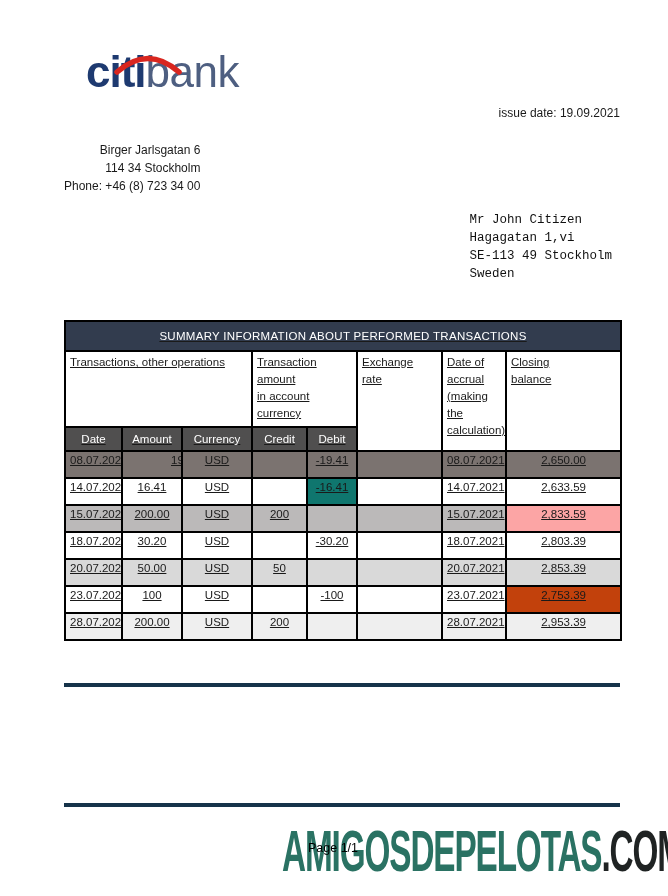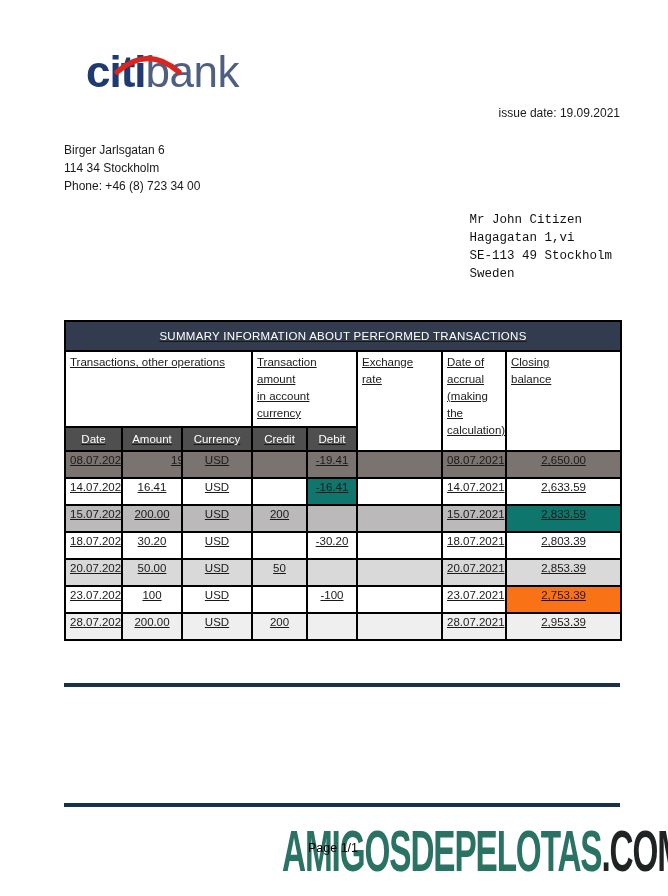--- a/index.html
+++ b/index.html
@@ -12,21 +12,21 @@
     font-family:"Liberation Sans", sans-serif;
     color:#1a1a1a;
   }
   
   .logo{position:absolute;left:86px;top:50px;line-height:1;white-space:nowrap;}
   .logo .citi{font-size:44px;font-weight:700;letter-spacing:-1px;}
   .logo .bank{font-size:44px;font-weight:400;letter-spacing:-0.5px;}
   .logo .arc{position:absolute;left:27px;top:2px;}
   
   .issue-date{position:absolute;right:48px;top:106px;font-size:12px;}
-  .sender{position:absolute;left:64px;top:141px;font-size:12px;line-height:18px;white-space:pre-line;}
+  .sender{position:absolute;left:64px;top:141px;font-size:12px;line-height:18px;white-space:pre-line;text-align:right;}
   .recipient{
     position:absolute;right:56px;top:211px;text-align:left;
     font-family:"Liberation Mono","DejaVu Sans Mono",monospace;
     font-size:12.5px;line-height:18px;white-space:pre-line;color:#111;
   }
   
   .tx-table-wrap{position:absolute;left:64px;top:320px;width:664px;text-decoration:underline;}
   table.tx{border-collapse:collapse;width:556px;table-layout:fixed;font-size:11.5px;}
   table.tx td,table.tx th{border:2px solid #000;padding:2px 4px;vertical-align:top;overflow:hidden;}
   .tx .title-cell{
@@ -136,21 +136,21 @@
             <td class="ac" style="background: rgb(255, 255, 255);">2,633.59</td>
           </tr>
           <tr class="data-row">
             <td class="al" style="background: rgb(187, 185, 185);">15.07.2021</td>
             <td class="ac" style="background: rgb(187, 185, 185);">200.00</td>
             <td class="ac" style="background: rgb(187, 185, 185);">USD</td>
             <td class="ac" style="background: rgb(187, 185, 185);">200</td>
             <td class="ac" style="background: rgb(187, 185, 185);"></td>
             <td class="ac" style="background: rgb(187, 185, 185);"></td>
             <td class="al" style="background: rgb(187, 185, 185);">15.07.2021</td>
-            <td class="ac" style="background: #0f766e; margin-top: 28px;">2,833.59</td>
+            <td class="ac" style="background: #fca5a5; margin-top: 28px;">2,833.59</td>
           </tr>
           <tr class="data-row">
             <td class="al" style="background: rgb(255, 255, 255);">18.07.2021</td>
             <td class="ac" style="background: rgb(255, 255, 255);">30.20</td>
             <td class="ac" style="background: rgb(255, 255, 255);">USD</td>
             <td class="ac" style="background: rgb(255, 255, 255);"></td>
             <td class="ac" style="background: rgb(255, 255, 255);">-30.20</td>
             <td class="ac" style="background: rgb(255, 255, 255);"></td>
             <td class="al" style="background: rgb(255, 255, 255);">18.07.2021</td>
             <td class="ac" style="background: rgb(255, 255, 255);">2,803.39</td>
@@ -166,21 +166,21 @@
             <td class="ac" style="background: rgb(217, 217, 217);">2,853.39</td>
           </tr>
           <tr class="data-row">
             <td class="al" style="background: rgb(255, 255, 255);">23.07.2021</td>
             <td class="ac" style="background: rgb(255, 255, 255);">100</td>
             <td class="ac" style="background: rgb(255, 255, 255);">USD</td>
             <td class="ac" style="background: rgb(255, 255, 255);"></td>
             <td class="ac" style="background: rgb(255, 255, 255);">-100</td>
             <td class="ac" style="background: rgb(255, 255, 255);"></td>
             <td class="al" style="background: rgb(255, 255, 255);">23.07.2021</td>
-            <td class="ac" style="background: #f97316; margin-top: 39px;">2,753.39</td>
+            <td class="ac" style="background: #c2410c; margin-top: 39px;">2,753.39</td>
           </tr>
           <tr class="data-row">
             <td class="al" style="background: rgb(239, 239, 239);">28.07.2021</td>
             <td class="ac" style="background: rgb(239, 239, 239);">200.00</td>
             <td class="ac" style="background: rgb(239, 239, 239);">USD</td>
             <td class="ac" style="background: rgb(239, 239, 239);">200</td>
             <td class="ac" style="background: rgb(239, 239, 239);"></td>
             <td class="ac" style="background: rgb(239, 239, 239);"></td>
             <td class="al" style="background: rgb(239, 239, 239);">28.07.2021</td>
             <td class="ac" style="background: rgb(239, 239, 239);">2,953.39</td>

